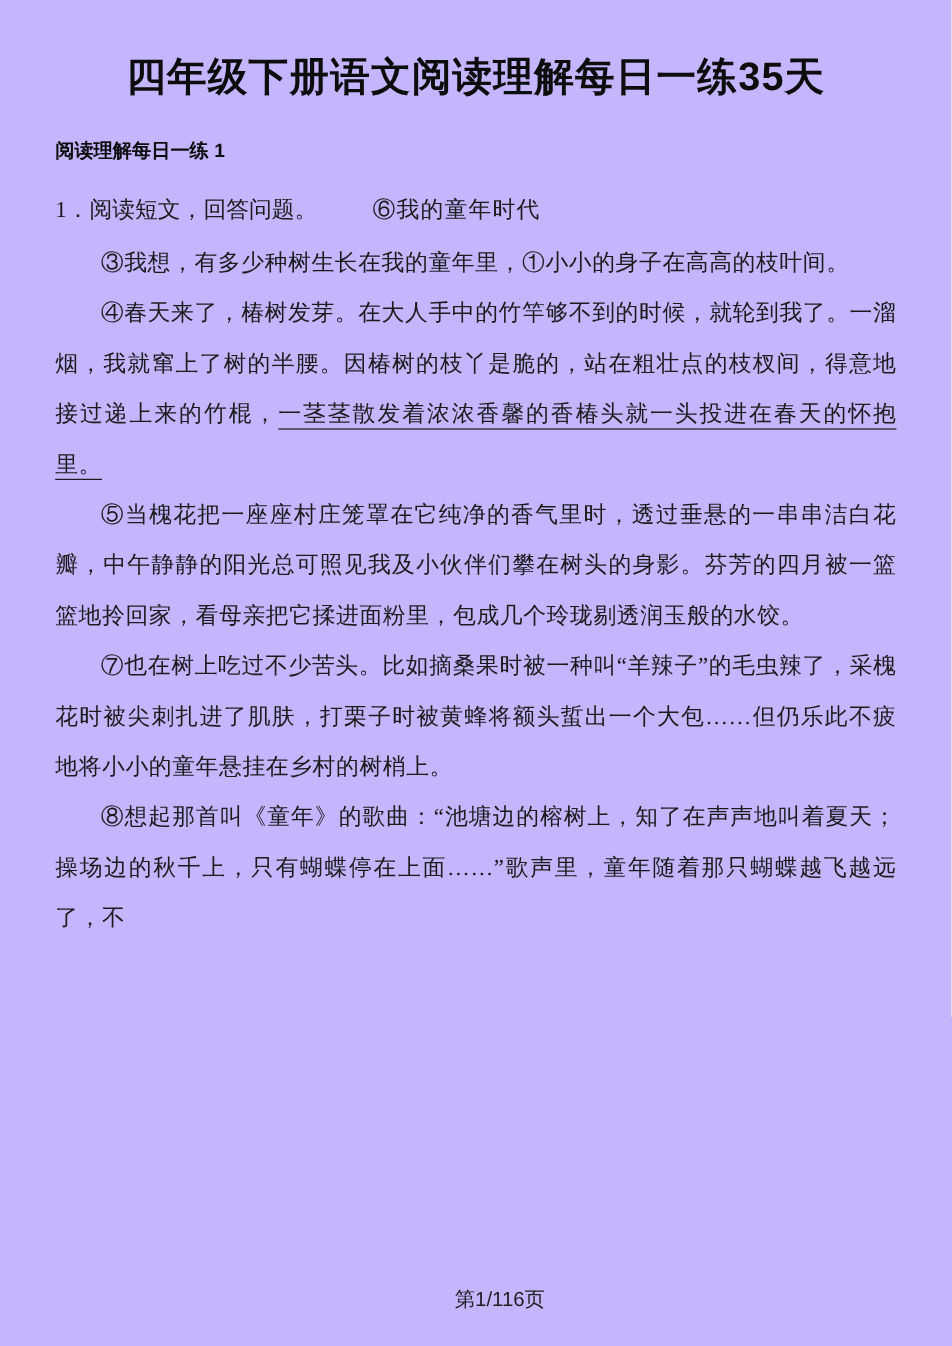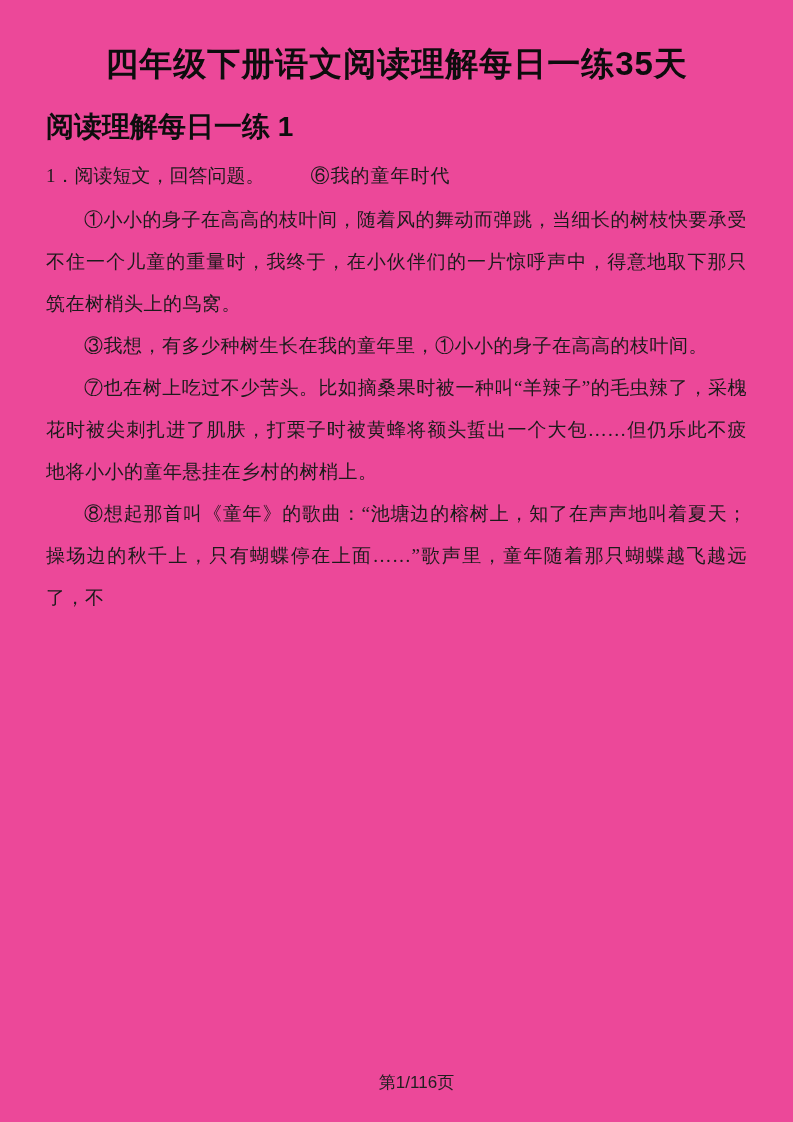--- a/index.html
+++ b/index.html
@@ -5,42 +5,42 @@
   html, body {
     margin: 0;
     padding: 0;
     background: #ffffff;
   }
   .page {
     position: relative;
     width: 793px;
     height: 1122px;
     margin: 0 auto;
-    background: #ec4899;
+    background: #c4b5fd;
     overflow: hidden;
     box-sizing: border-box;
     padding: 34px 46px 0 46px;
     color: #1b1b1b;
     font-family: "Liberation Serif", serif;
   }
   .doc-title {
     margin: 8px 0 0 0;
     text-align: center;
     font-family: "Liberation Sans", sans-serif;
     font-weight: 700;
     font-size: 33px;
     line-height: 44px;
     letter-spacing: 1px;
     color: #0d0d0d;
   }
   .section-heading {
     margin: 28px 0 0 0;
     font-family: "Liberation Sans", sans-serif;
     font-weight: 700;
-    font-size: 28px;
+    font-size: 16px;
     line-height: 26px;
     color: #0d0d0d;
   }
   .prompt-row {
     margin-top: 22px;
     display: flex;
     align-items: flex-start;
     font-size: 19px;
     line-height: 28px;
   }
@@ -84,24 +84,27 @@
 
   <h2 class="section-heading">阅读理解每日一练 1</h2>
 
   <div class="prompt-row">
     <span class="prompt">1．阅读短文，回答问题。</span>
     <span class="article-title">⑥我的童年时代</span>
   </div>
 
   <div class="article">
     <p>
-      <span>①小小的身子在高高的枝叶间，随着风的舞动而弹跳，当细长的树枝快要承受不住一个儿童的重量时，我终于，在小伙伴们的一片惊呼声中，得意地取下那只筑在树梢头上的鸟窝。</span>
+      <span>③我想，有多少种树生长在我的童年里，①小小的身子在高高的枝叶间。</span>
     </p>
     <p>
-      <span>③我想，有多少种树生长在我的童年里，①小小的身子在高高的枝叶间。</span>
+      <span>④春天来了，椿树发芽。在大人手中的竹竿够不到的时候，就轮到我了。一溜烟，我就窜上了树的半腰。因椿树的枝丫是脆的，站在粗壮点的枝杈间，得意地接过递上来的竹棍，</span><span class="underline">一茎茎散发着浓浓香馨的香椿头就一头投进在春天的怀抱里。</span>
+    </p>
+    <p>
+      <span>⑤当槐花把一座座村庄笼罩在它纯净的香气里时，透过垂悬的一串串洁白花瓣，中午静静的阳光总可照见我及小伙伴们攀在树头的身影。芬芳的四月被一篮篮地拎回家，看母亲把它揉进面粉里，包成几个玲珑剔透润玉般的水饺。</span>
     </p>
     <p>
       <span>⑦也在树上吃过不少苦头。比如摘桑果时被一种叫“羊辣子”的毛虫辣了，采槐花时被尖刺扎进了肌肤，打栗子时被黄蜂将额头蜇出一个大包……但仍乐此不疲地将小小的童年悬挂在乡村的树梢上。</span>
     </p>
     <p>
       <span>⑧想起那首叫《童年》的歌曲：“池塘边的榕树上，知了在声声地叫着夏天；操场边的秋千上，只有蝴蝶停在上面……”歌声里，童年随着那只蝴蝶越飞越远了，不</span>
     </p>
   </div>
 
   <div class="footer">

